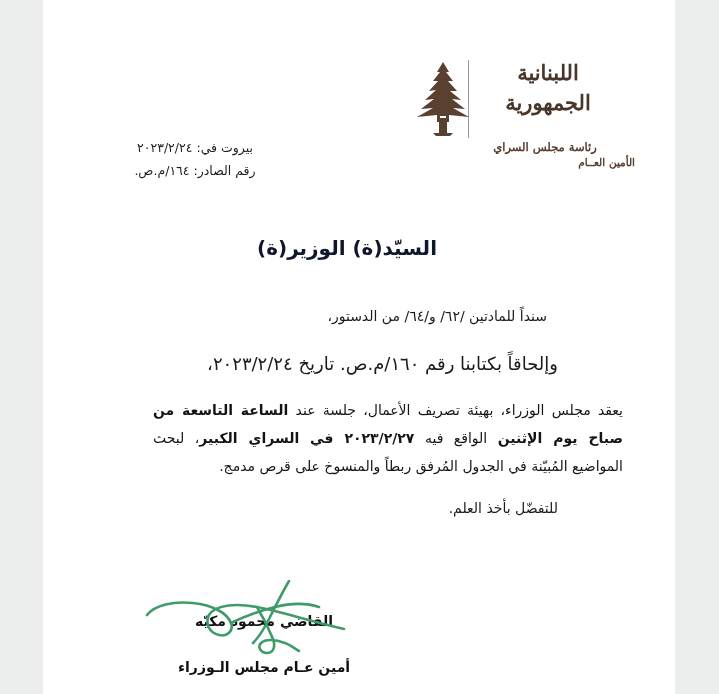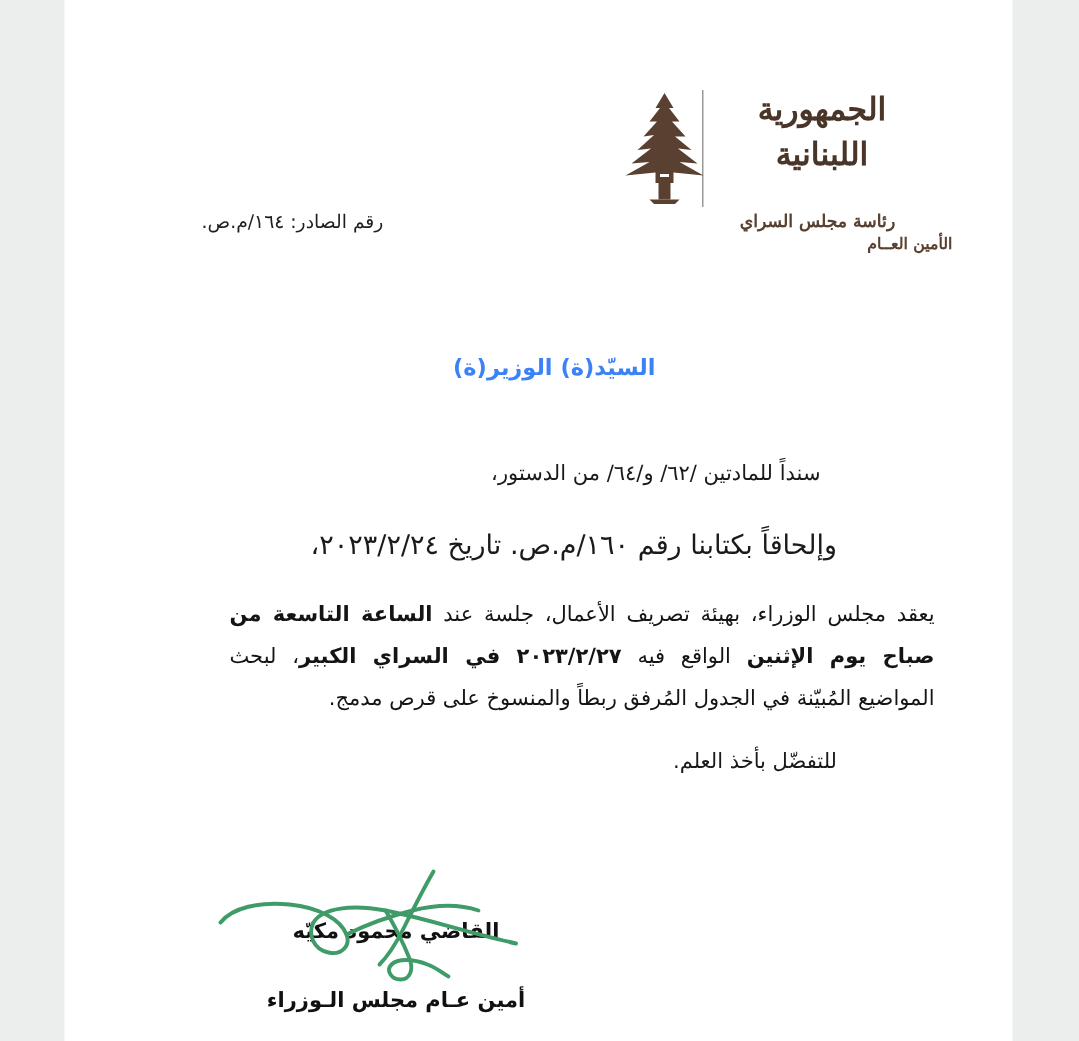--- a/index.html
+++ b/index.html
@@ -93,23 +93,23 @@
     font-size: 12.5px;
     line-height: 1.85;
     font-family: "DejaVu Sans", "Liberation Sans", sans-serif;
   }
 
   
   .addressee {
     position: absolute;
     right: 238px;
     top: 236px;
-    font-size: 15px;
-    font-weight: 700;
-    color: #3b82f6;
+    font-size: 20px;
+    font-weight: 700;
+    color: #0f172a;
   }
   .line-cite {
     position: absolute;
     right: 128px;
     top: 308px;
     font-size: 14px;
     color: #1a1a1a;
     text-align: right;
   }
   .line-ref {
@@ -182,39 +182,40 @@
 </style>
 </head>
 <body>
 
 <div class="page-frame">
 
   <div class="letterhead">
     <div class="lh-divider"></div>
 
     <div class="lh-republic">
+      <div>اللبنانية</div>
       <div>الجمهورية</div>
-      <div>اللبنانية</div>
     </div>
 
     <div class="lh-cedar">
       <svg viewBox="0 0 72 76" width="72" height="76" aria-hidden="true">
         <g fill="#5a4030">
           <path d="M36 2 L30 12 L33 12 L26 21 L31 21 L22 31 L29 30 L18 40 L27 39 L14 49 L26 48 L10 57 L30 55 L30 62 L33 62 L33 56 L39 56 L39 62 L42 62 L42 55 L62 57 L46 48 L58 49 L45 39 L54 40 L43 31 L50 31 L41 21 L46 21 L39 12 L42 12 Z"></path>
           <rect x="32" y="58" width="8" height="15"></rect>
           <path d="M26 73 h20 l-3 3 h-14 Z"></path>
         </g>
       </svg>
     </div>
 
     <div class="lh-sub1">رئاسة مجلس السراي</div>
     <div class="lh-sub2">الأمين العــام</div>
   </div>
 
   <div class="refblock">
+    <div>بيروت في: ٢٠٢٣/٢/٢٤</div>
     <div>رقم الصادر: ١٦٤/م.ص.</div>
   </div>
 
   <div class="addressee">السيّد(ة) الوزير(ة)</div>
 
   <div class="line-cite">سنداً للمادتين /٦٢/ و/٦٤/ من الدستور،</div>
   <div class="line-ref">وإلحاقاً بكتابنا رقم ١٦٠/م.ص. تاريخ ٢٠٢٣/٢/٢٤،</div>
 
   <div class="para">
     <span>يعقد مجلس الوزراء، بهيئة تصريف الأعمال، جلسة عند </span><b>الساعة التاسعة من صباح يوم الإثنين</b><span> الواقع فيه </span><b>٢٠٢٣/٢/٢٧ في السراي الكبير</b><span>، لبحث المواضيع المُبيّنة في الجدول المُرفق ربطاً والمنسوخ على قرص مدمج.</span>

